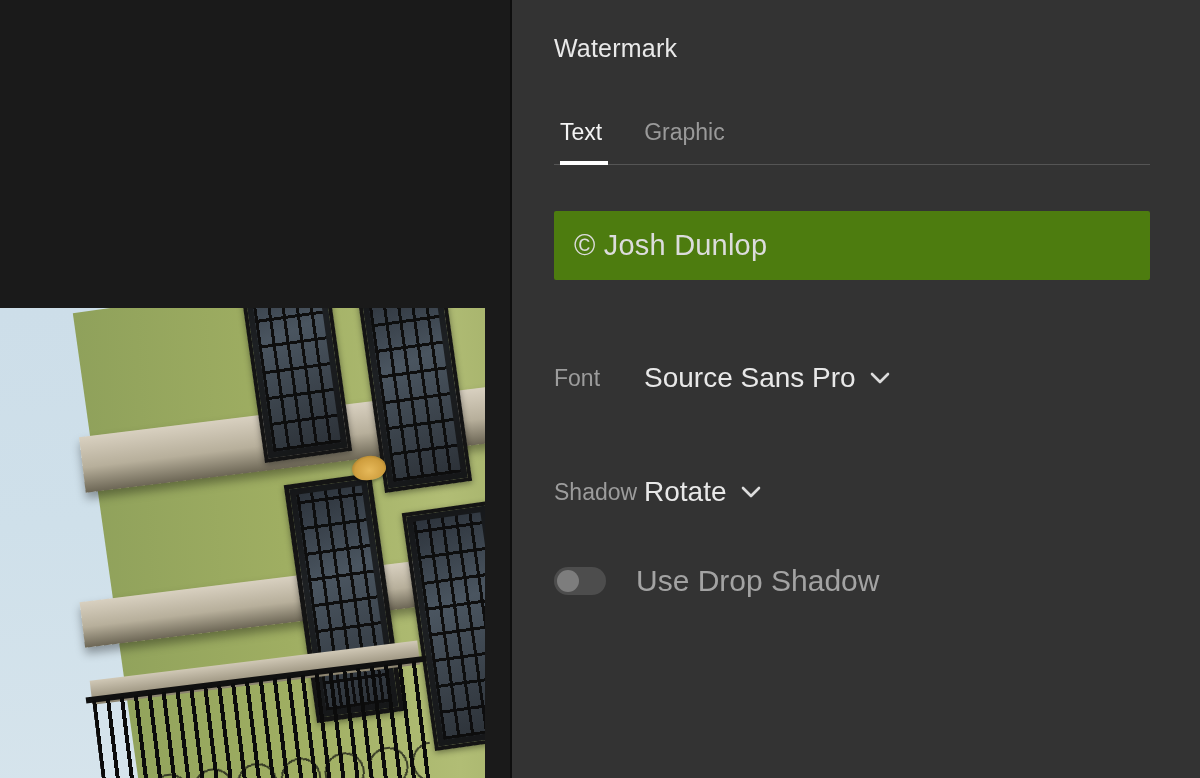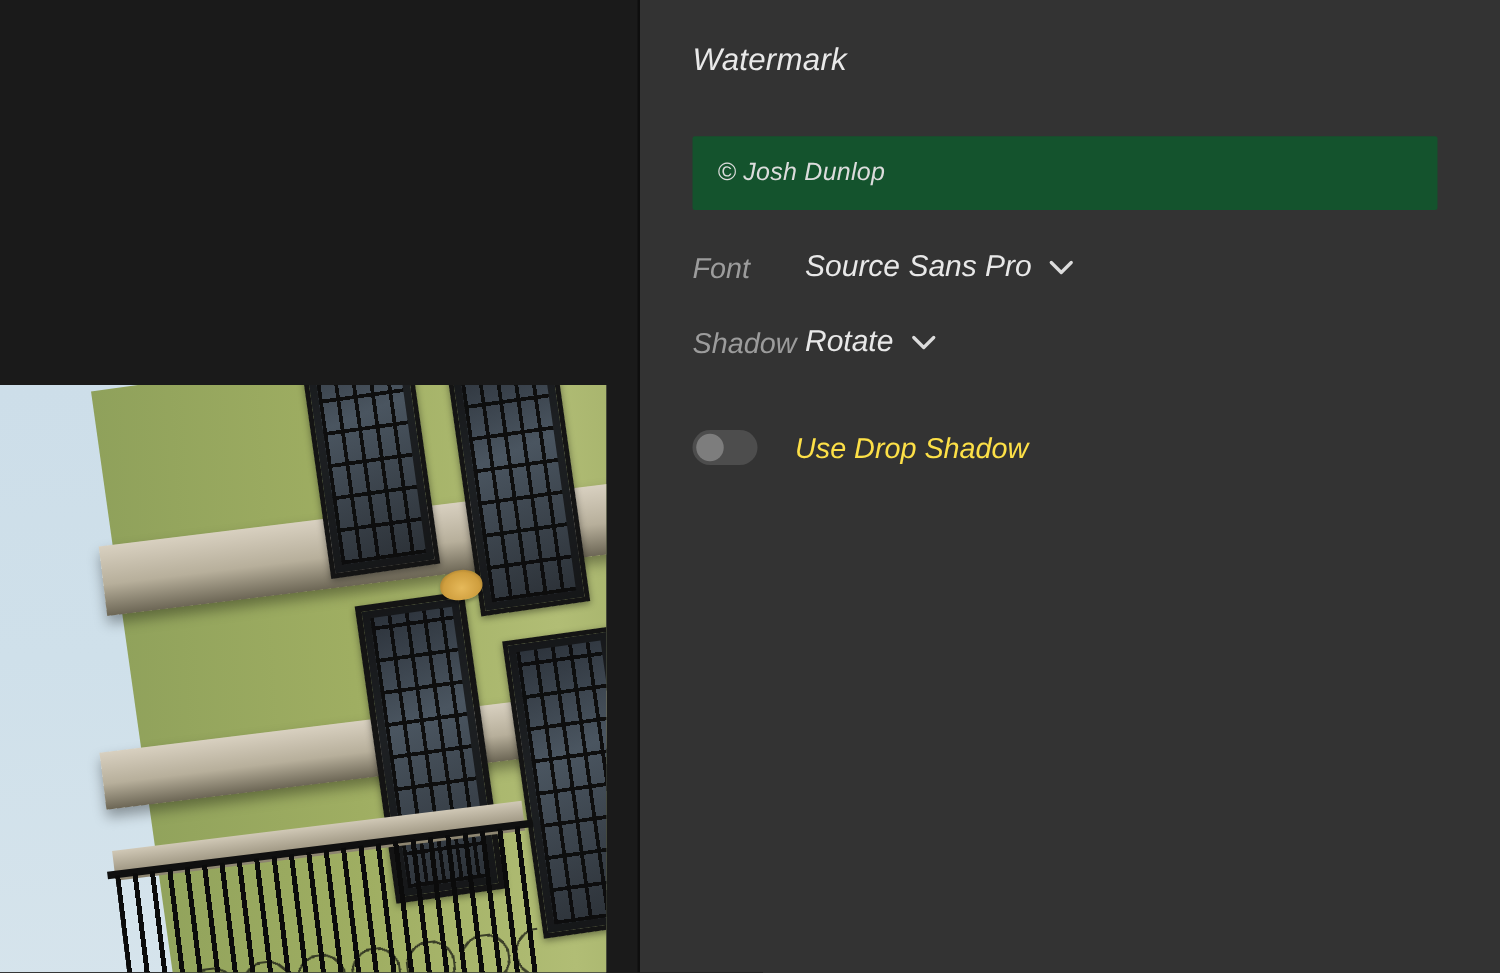--- a/index.html
+++ b/index.html
@@ -111,21 +111,20 @@
     }
     .sep {
       width: 2px;
       background: #0e0e0e;
     }
     .panel {
       flex: 1;
       background: #333333;
       padding: 0;
       position: relative;
-      font-style: italic;
     }
     .panel-inner {
       padding: 34px 50px 0 42px;
     }
     .title {
       color: #e9e9e9;
       font-size: 25px;
       font-weight: 500;
       letter-spacing: 0.2px;
     }
@@ -149,43 +148,43 @@
     }
     .tab.active::after {
       content: "";
       position: absolute;
       left: 0; right: -6px; bottom: -1px;
       height: 4px;
       background: #fff;
     }
     .wm-input {
       margin-top: 46px;
-      background: #14532d;
+      background: #4d7c0f;
       border-radius: 2px;
       padding: 18px 20px;
       color: #dcdcdc;
-      font-size: 20px;
+      font-size: 29px;
       letter-spacing: 0.2px;
     }
     .row {
       display: flex;
       align-items: center;
-      margin-top: 32px;
+      margin-top: 82px;
     }
     .row .label {
       width: 90px;
       color: #9c9c9c;
       font-size: 23px;
     }
     .dd {
       display: flex;
       align-items: center;
       gap: 14px;
       color: #e8e8e8;
-      font-size: 24px;
+      font-size: 28px;
       cursor: pointer;
     }
     .chev {
       display: inline-block;
     }
     .chev svg { display:block; }
     .rotate-icon {
       margin-left: 50px;
       cursor: pointer;
     }
@@ -224,22 +223,22 @@
       position: relative;
       cursor: pointer;
     }
     .toggle .knob {
       position:absolute; left:3px; top:3px;
       width:22px; height:22px;
       background:#7d7d7d;
       border-radius:50%;
     }
     .toggle-label {
-      color:#fde047;
-      font-size: 23px;
+      color:#a3a3a3;
+      font-size: 30px;
     }
   </style>
 </head>
 <body>
 
 <div class="app">
 
   <div class="canvas-col">
     <div class="canvas-empty"></div>
     <div class="photo">
@@ -260,20 +259,24 @@
     </div>
   </div>
 
   <div class="sep"></div>
 
   <div class="panel">
     <div class="panel-inner">
 
       <div class="title">Watermark</div>
 
+      <div class="tabs">
+        <div class="tab active">Text</div>
+        <div class="tab">Graphic</div>
+      </div>
 
       <div class="wm-input">© Josh Dunlop</div>
 
       <div class="row">
         <div class="label">Font</div>
         <div class="dd">
           <span>Source Sans Pro</span>
           <span class="chev">
             <svg width="20" height="14" viewBox="0 0 20 14">
                 <path d="M2 3 L10 11 L18 3" stroke="#dcdcdc" stroke-width="2.6" fill="none" stroke-linecap="round" stroke-linejoin="round"></path>

